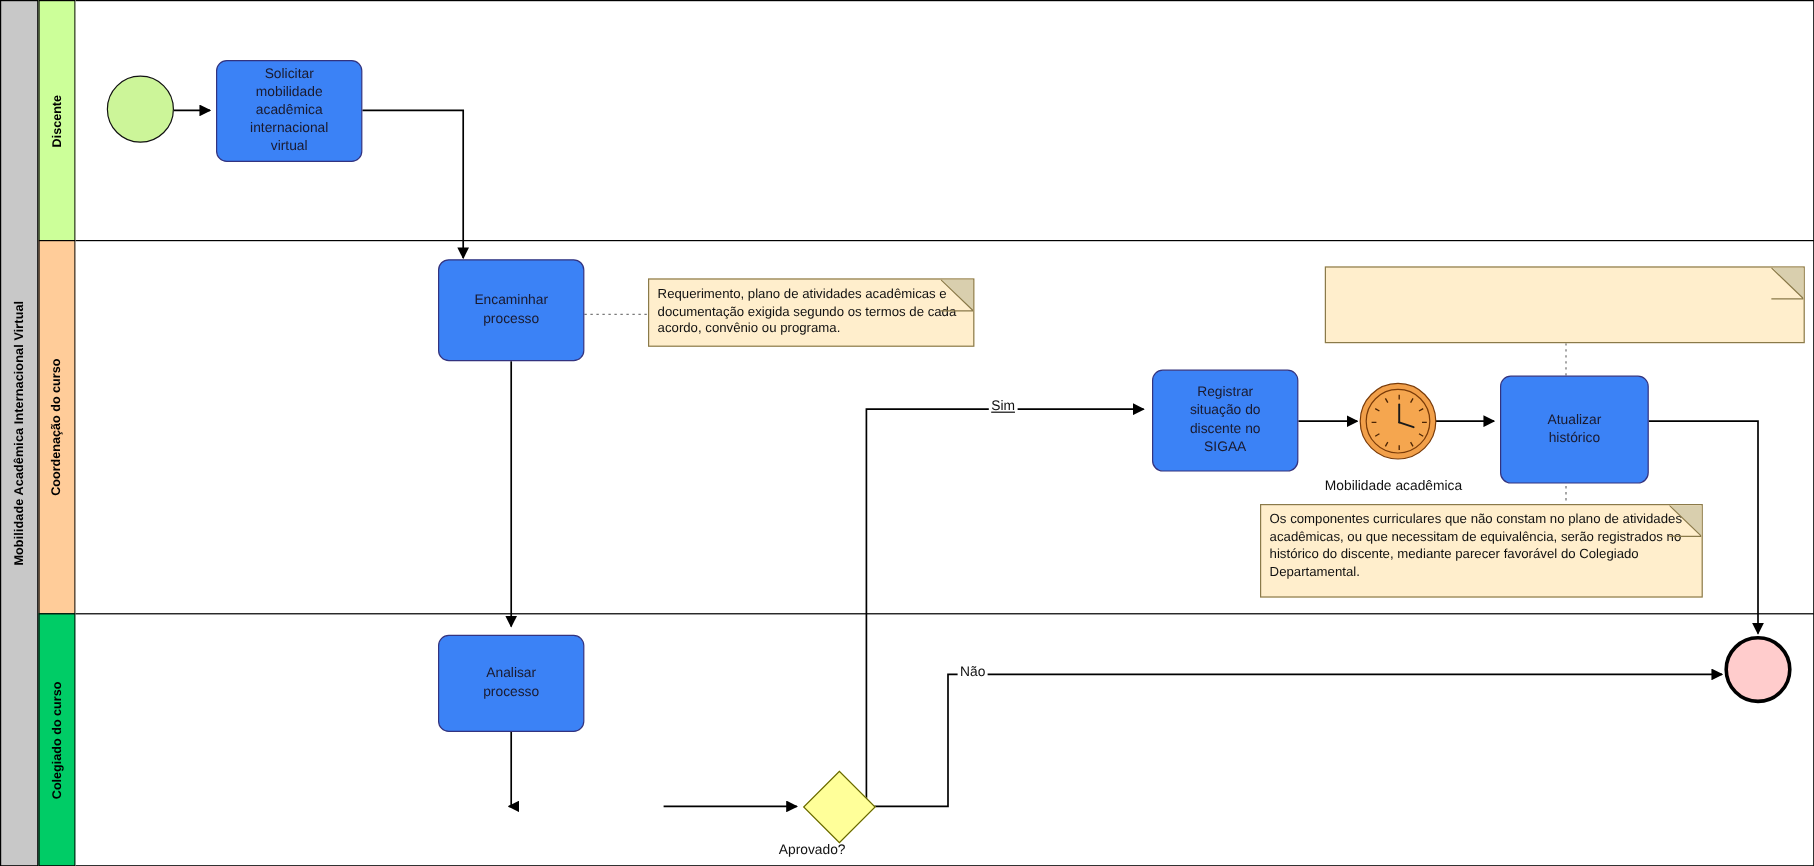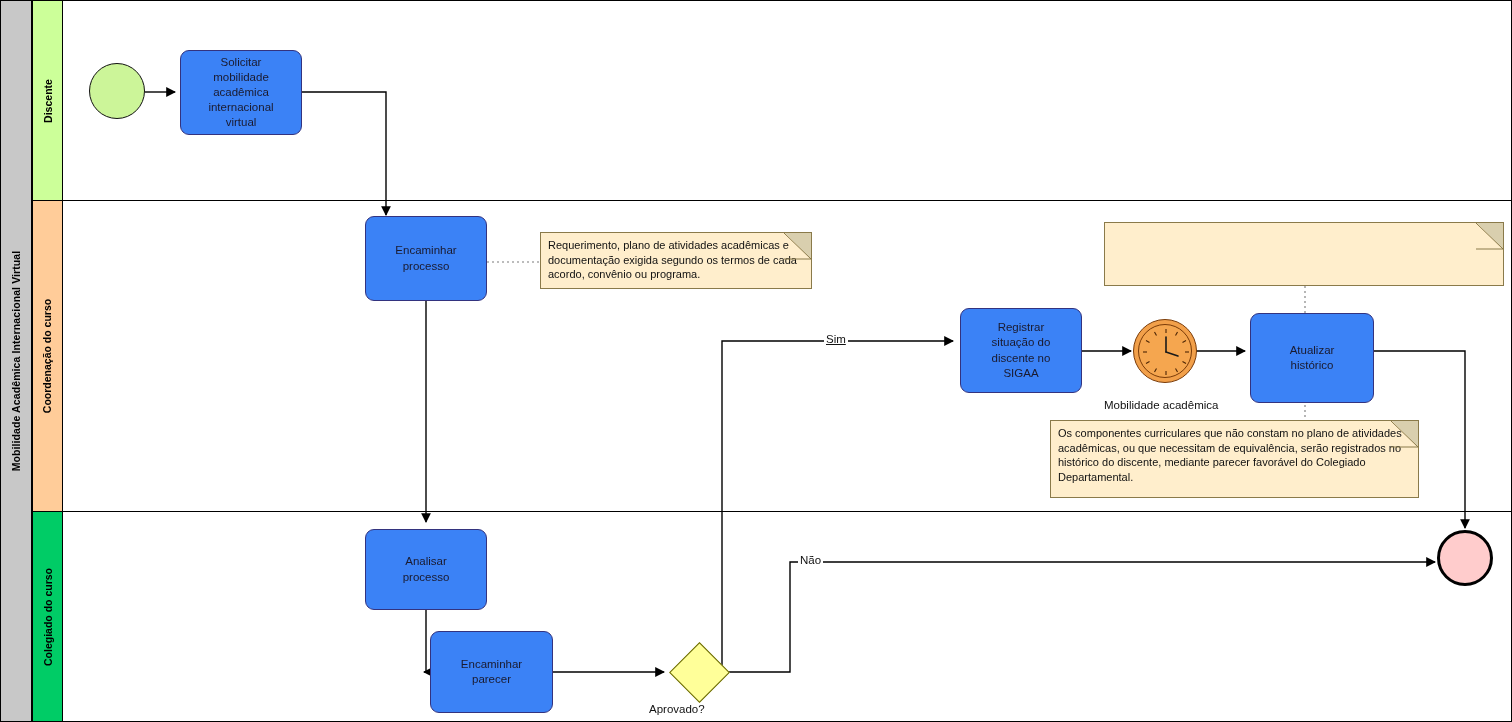--- a/index.html
+++ b/index.html
@@ -169,21 +169,20 @@
   <div class="node task" style="left:180px;top:50px;width:122px;height:85px;">Solicitar mobilidade acadêmica internacional virtual</div>
 
   <div class="node task" style="left:365px;top:216px;width:122px;height:85px;">Encaminhar processo</div>
 
   <div class="node task" style="left:960px;top:308px;width:122px;height:85px;">Registrar situação do discente no SIGAA</div>
 
   <div class="node task" style="left:1250px;top:313px;width:124px;height:90px;">Atualizar histórico</div>
 
   <div class="node task" style="left:365px;top:529px;width:122px;height:81px;">Analisar processo</div>
 
-  <div class="node task" style="left:430px;top:631px;width:123px;height:82px;">Encaminhar parecer</div>
 
   <div class="node gateway" style="left:678px;top:651px;width:43px;height:43px;"></div>
   <div class="flabel nobg" style="left:647px;top:703px;">Aprovado?</div>
 
   <div class="flabel" style="left:824px;top:333px;text-decoration:underline;">Sim</div>
   <div class="flabel" style="left:798px;top:554px;">Não</div>
 
   <div class="node annot" style="left:540px;top:232px;width:272px;height:57px;">
     <span>Requerimento, plano de atividades acadêmicas e documentação exigida segundo os termos de cada acordo, convênio ou programa.</span>
     <div class="fold"></div>

